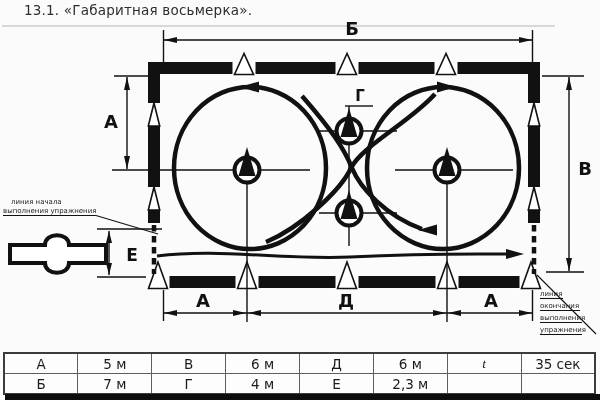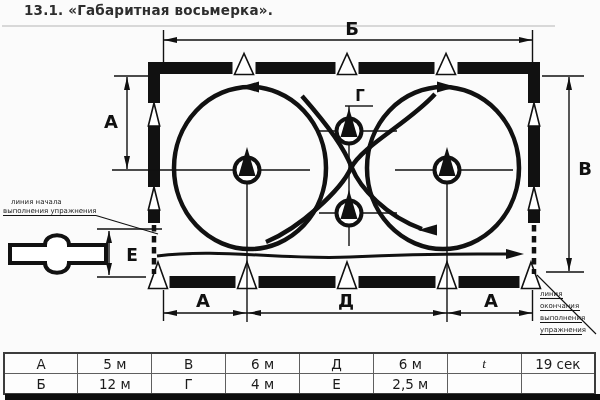--- a/index.html
+++ b/index.html
@@ -1,19 +1,19 @@
 <!DOCTYPE html>
 <html><head>
 <meta charset="utf-8">
 <style>
   html,body{margin:0;padding:0;}
   body{width:600px;height:400px;overflow:hidden;background:#fbfbfb;
        font-family:"DejaVu Sans","Liberation Sans",sans-serif;}
   .page{position:relative;width:600px;height:400px;background:#fbfbfb;}
-  .title{position:absolute;left:24px;top:2px;font-size:13.5px;font-weight:700;
+  .title{position:absolute;left:24px;top:2px;font-size:13.5px;font-weight:400;
          color:#2e2e2e;letter-spacing:.2px;}
   svg.diagram{position:absolute;left:0;top:0;}
   .dims-table{position:absolute;left:3px;top:352px;width:593px;height:39px;
       border-collapse:collapse;table-layout:fixed;background:#fdfdfd;
       border:2px solid #3c3c3c;}
   .dims-table td{border:1px solid #5f5f5f;text-align:center;vertical-align:middle;
       font-size:13.5px;color:#1b1b1b;padding:0;height:19px;line-height:18px;}
   .italic-t{font-family:"Liberation Serif","DejaVu Serif",serif;font-style:italic;
       font-size:14.5px;}
   .bottom-bar{position:absolute;left:5px;top:394px;width:595px;height:6px;
@@ -201,29 +201,29 @@
   <table class="dims-table">
     <tbody>
       <tr>
         <td>А</td>
         <td>5 м</td>
         <td>В</td>
         <td>6 м</td>
         <td>Д</td>
         <td>6 м</td>
         <td class="italic-t">t</td>
-        <td>19 сек</td>
+        <td>35 сек</td>
       </tr>
       <tr>
         <td>Б</td>
-        <td>12 м</td>
+        <td>7 м</td>
         <td>Г</td>
         <td>4 м</td>
         <td>Е</td>
-        <td>2,5 м</td>
+        <td>2,3 м</td>
         <td></td>
         <td></td>
       </tr>
     </tbody>
   </table>
 
   <div class="bottom-bar"></div>
 </div>
 
 </body></html>

